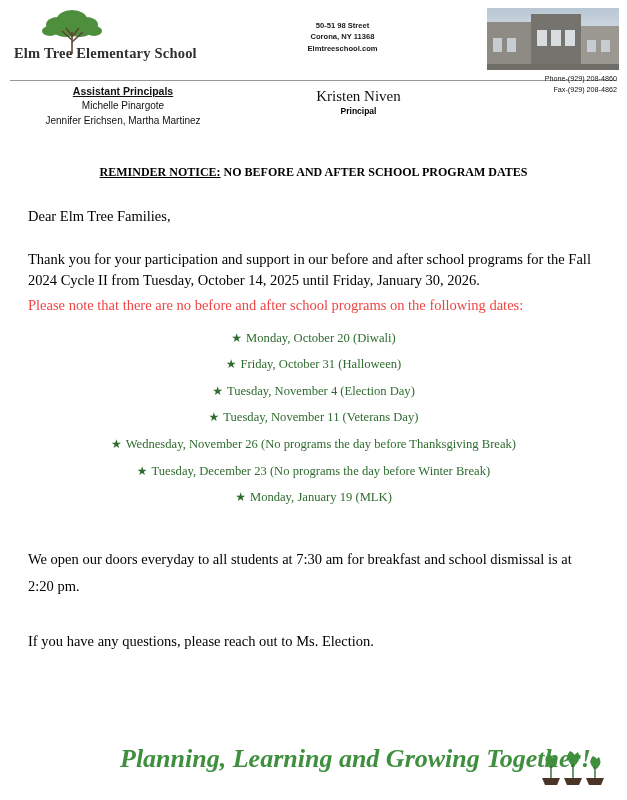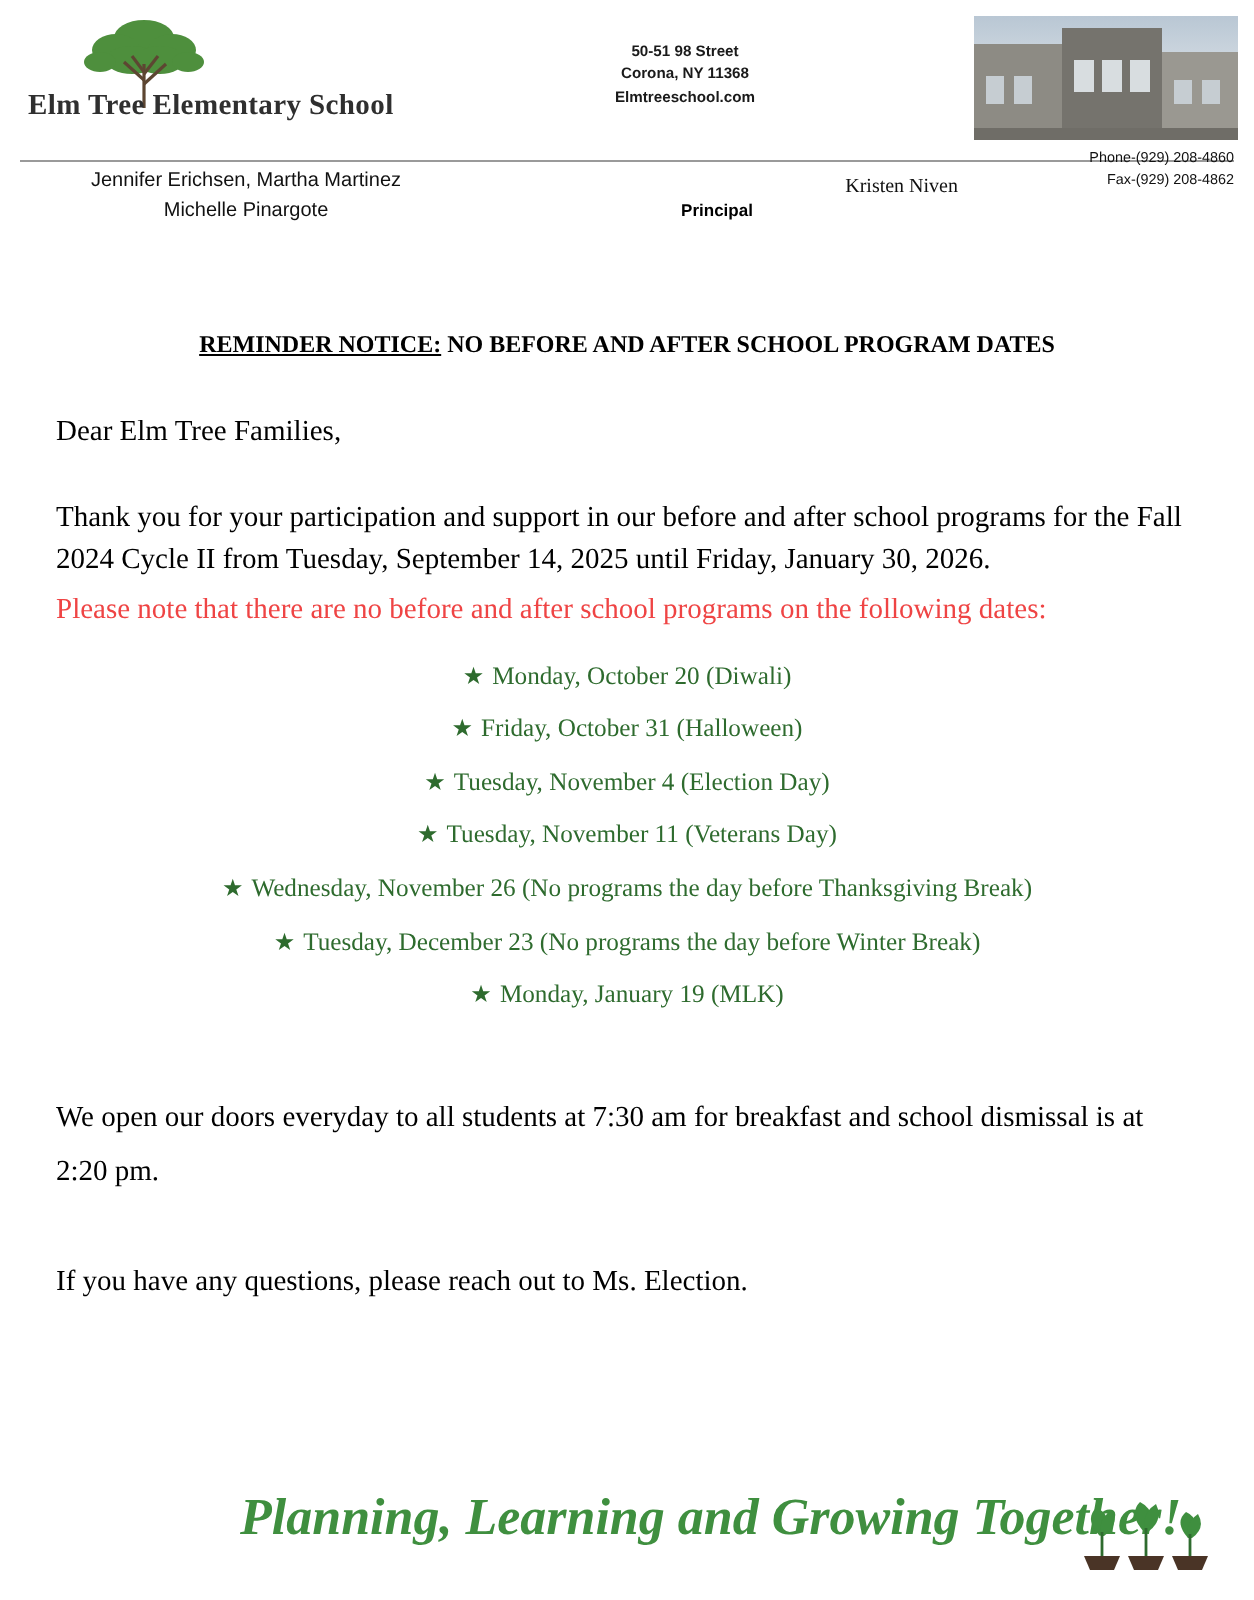--- a/index.html
+++ b/index.html
@@ -125,23 +125,22 @@
     text-decoration: underline;
     font-size: 10.5px;
   }
   .principal {
     flex: 1;
     text-align: center;
     padding-top: 4px;
   }
   .principal-name {
     font-family: "Liberation Serif", serif;
-    font-size: 10px;
+    font-size: 15px;
     color: #111;
-    text-align: right;
   }
   .principal-title {
     font-family: "Liberation Sans", sans-serif;
     font-size: 8.5px;
     font-weight: bold;
     margin-top: 1px;
   }
   .hdr2-right {
     width: 140px;
   }
@@ -283,39 +282,40 @@
         <div>Phone-(929) 208-4860</div>
         <div>Fax-(929) 208-4862</div>
       </div>
     </div>
   </div>
 
   <hr class="rule">
 
   <div class="hdr2">
     <div class="aps">
+      <div class="aps-title">Assistant Principals</div>
+      <div>Michelle Pinargote</div>
       <div>Jennifer Erichsen, Martha Martinez</div>
-      <div>Michelle Pinargote</div>
     </div>
     <div class="principal">
       <div class="principal-name">Kristen Niven</div>
       <div class="principal-title">Principal</div>
     </div>
     <div class="hdr2-right"></div>
   </div>
 
   <div class="content">
 
     <h1 class="notice-title">
       <span class="u">REMINDER NOTICE:</span><span> NO BEFORE AND AFTER SCHOOL PROGRAM DATES</span>
     </h1>
 
     <p class="para greeting">Dear Elm Tree Families,</p>
 
-    <p class="para">Thank you for your participation and support in our before and after school programs for the Fall 2024 Cycle II from Tuesday, September 14, 2025 until Friday, January 30, 2026.</p>
+    <p class="para">Thank you for your participation and support in our before and after school programs for the Fall 2024 Cycle II from Tuesday, October 14, 2025 until Friday, January 30, 2026.</p>
 
     <p class="para note-red">Please note that there are no before and after school programs on the following dates:</p>
 
     <ul class="dates">
       <li><span class="star">★</span><span>Monday, October 20 (Diwali)</span></li>
       <li><span class="star">★</span><span>Friday, October 31 (Halloween)</span></li>
       <li><span class="star">★</span><span>Tuesday, November 4 (Election Day)</span></li>
       <li><span class="star">★</span><span>Tuesday, November 11 (Veterans Day)</span></li>
       <li><span class="star">★</span><span>Wednesday, November 26 (No programs the day before Thanksgiving Break)</span></li>
       <li><span class="star">★</span><span>Tuesday, December 23 (No programs the day before Winter Break)</span></li>

